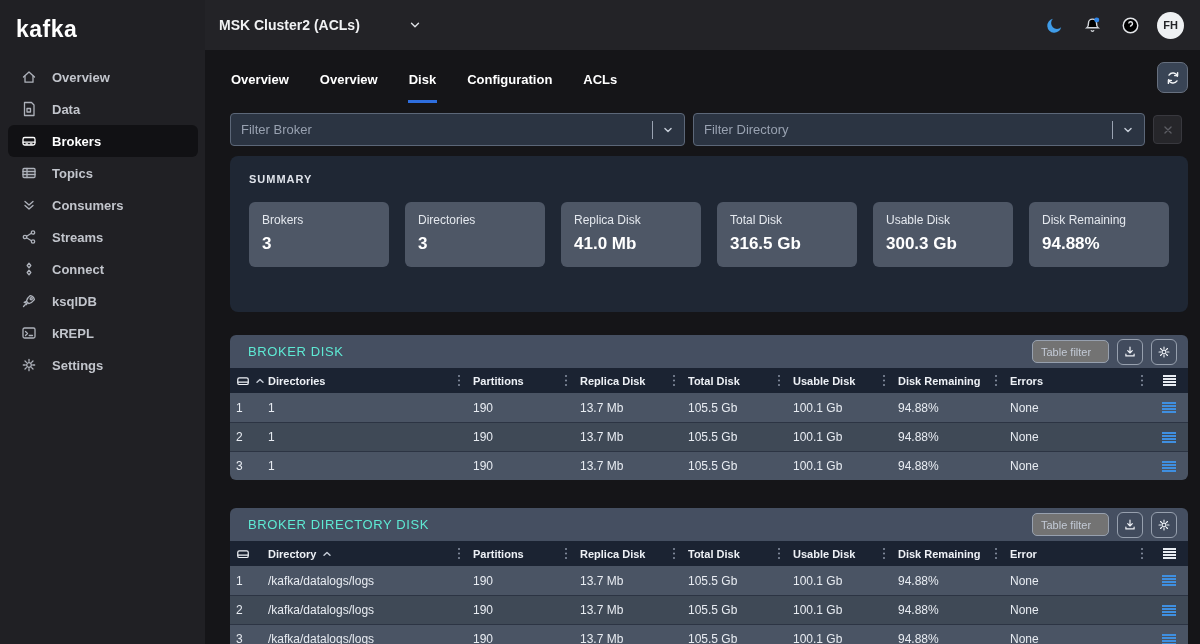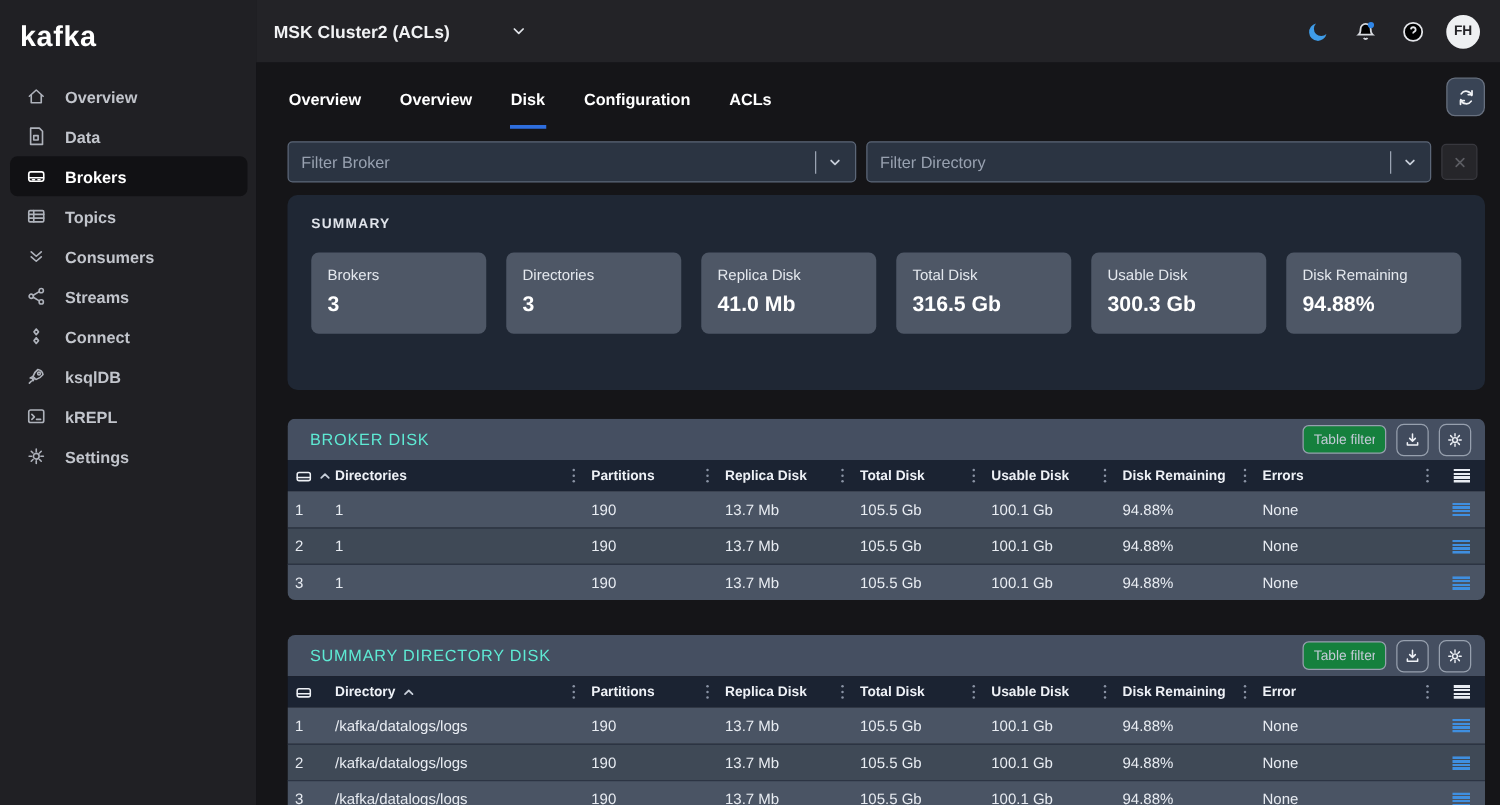--- a/index.html
+++ b/index.html
@@ -58,21 +58,21 @@
   .stat { flex:1; background:#4e5766; border-radius:6px; padding:11px 13px 13px; }
   .stat-label { color:#e4e8ee; font-size:12px; }
   .stat-value { color:#fff; font-size:17px; font-weight:bold; margin-top:7px; }
 
   
   .tcard { border-radius:6px; overflow:hidden; }
   .tcard.one { margin-top:23px; } .tcard.two { margin-top:28px; }
   .tc-head { height:33px; background:#454f61; display:flex; align-items:center; padding:0 11px 0 18px; }
   .tc-title { color:#5eead4; font-size:13px; font-weight:normal; letter-spacing:.6px; }
   .tc-tools { margin-left:auto; display:flex; align-items:center; gap:8px; }
-  .tfilter { width:67px; height:23px; background:#15803d; border:1px solid #97a0ae; border-radius:5px;
+  .tfilter { width:77px; height:23px; background:#737373; border:1px solid #97a0ae; border-radius:5px;
     color:#e7ebf1; font-size:11px; padding:0 8px; outline:none; font-family:"Liberation Sans",sans-serif; }
   .tfilter::placeholder { color:#c3cad6; }
   .tc-btn { width:26px; height:26px; border-radius:6px; border:1px solid #97a0ae; background:#414b5d;
     display:flex; align-items:center; justify-content:center; color:#eef1f6; cursor:pointer; }
 
   .cols { height:25px; background:#1b2332; display:flex; align-items:center; }
   .hcell { position:relative; display:flex; align-items:center; gap:6px; color:#eef1f6;
     font-size:11px; font-weight:bold; height:100%; cursor:pointer; }
   .row { height:29px; display:flex; align-items:center; background:#4a5464; }
   .row + .row { border-top:1px solid #2c3443; }
@@ -409,21 +409,21 @@
           <span class="rcell c6">94.88%</span>
           <span class="rcell c7">None</span>
           <span class="rcell c8">
               <span class="hamb blue"></span>
             </span>
         </div>
       </section>
 
       <section class="tcard two">
         <div class="tc-head">
-          <span class="tc-title">SUMMARY DIRECTORY DISK</span>
+          <span class="tc-title">BROKER DIRECTORY DISK</span>
           <div class="tc-tools">
             <input class="tfilter" placeholder="Table filter" style="">
             <span class="tc-btn">
                 <span class="ic">
                   <svg width="14" height="14" viewBox="0 0 16 16" stroke="currentColor" stroke-width="1.4">
                     <path d="M8 2.5v6.3M5.4 6.5 8 9.1l2.6-2.6"></path>
                     <path d="M3.3 10.5v2h9.4v-2"></path>
                   </svg>
                 </span>
               </span>

